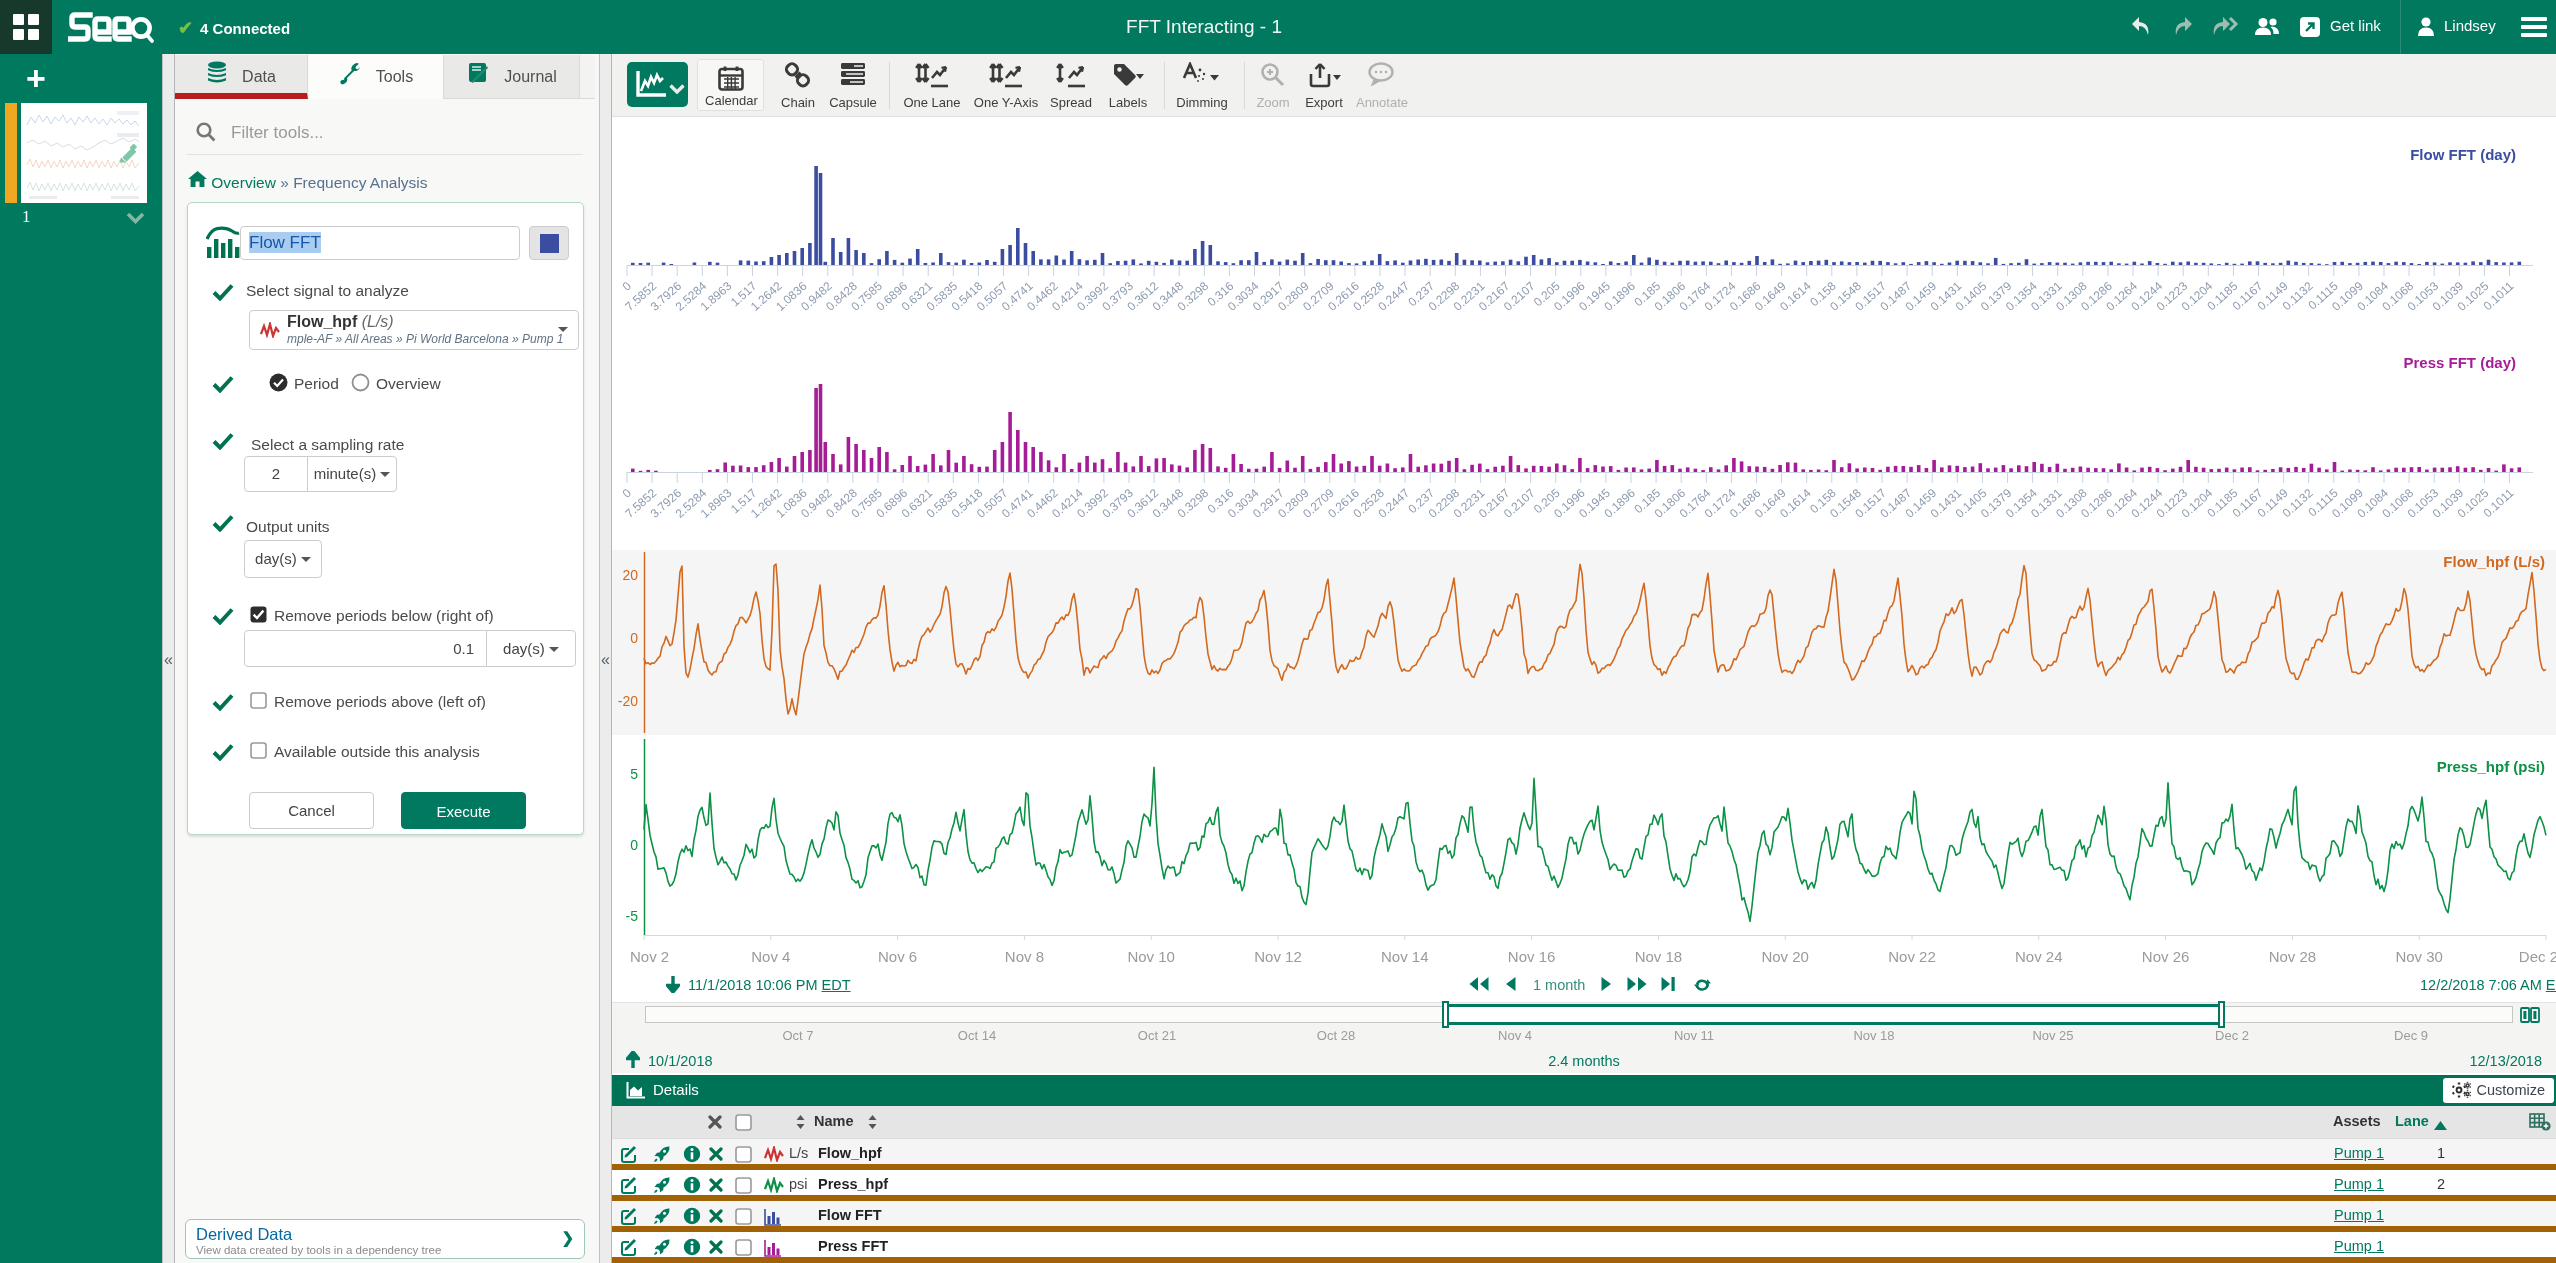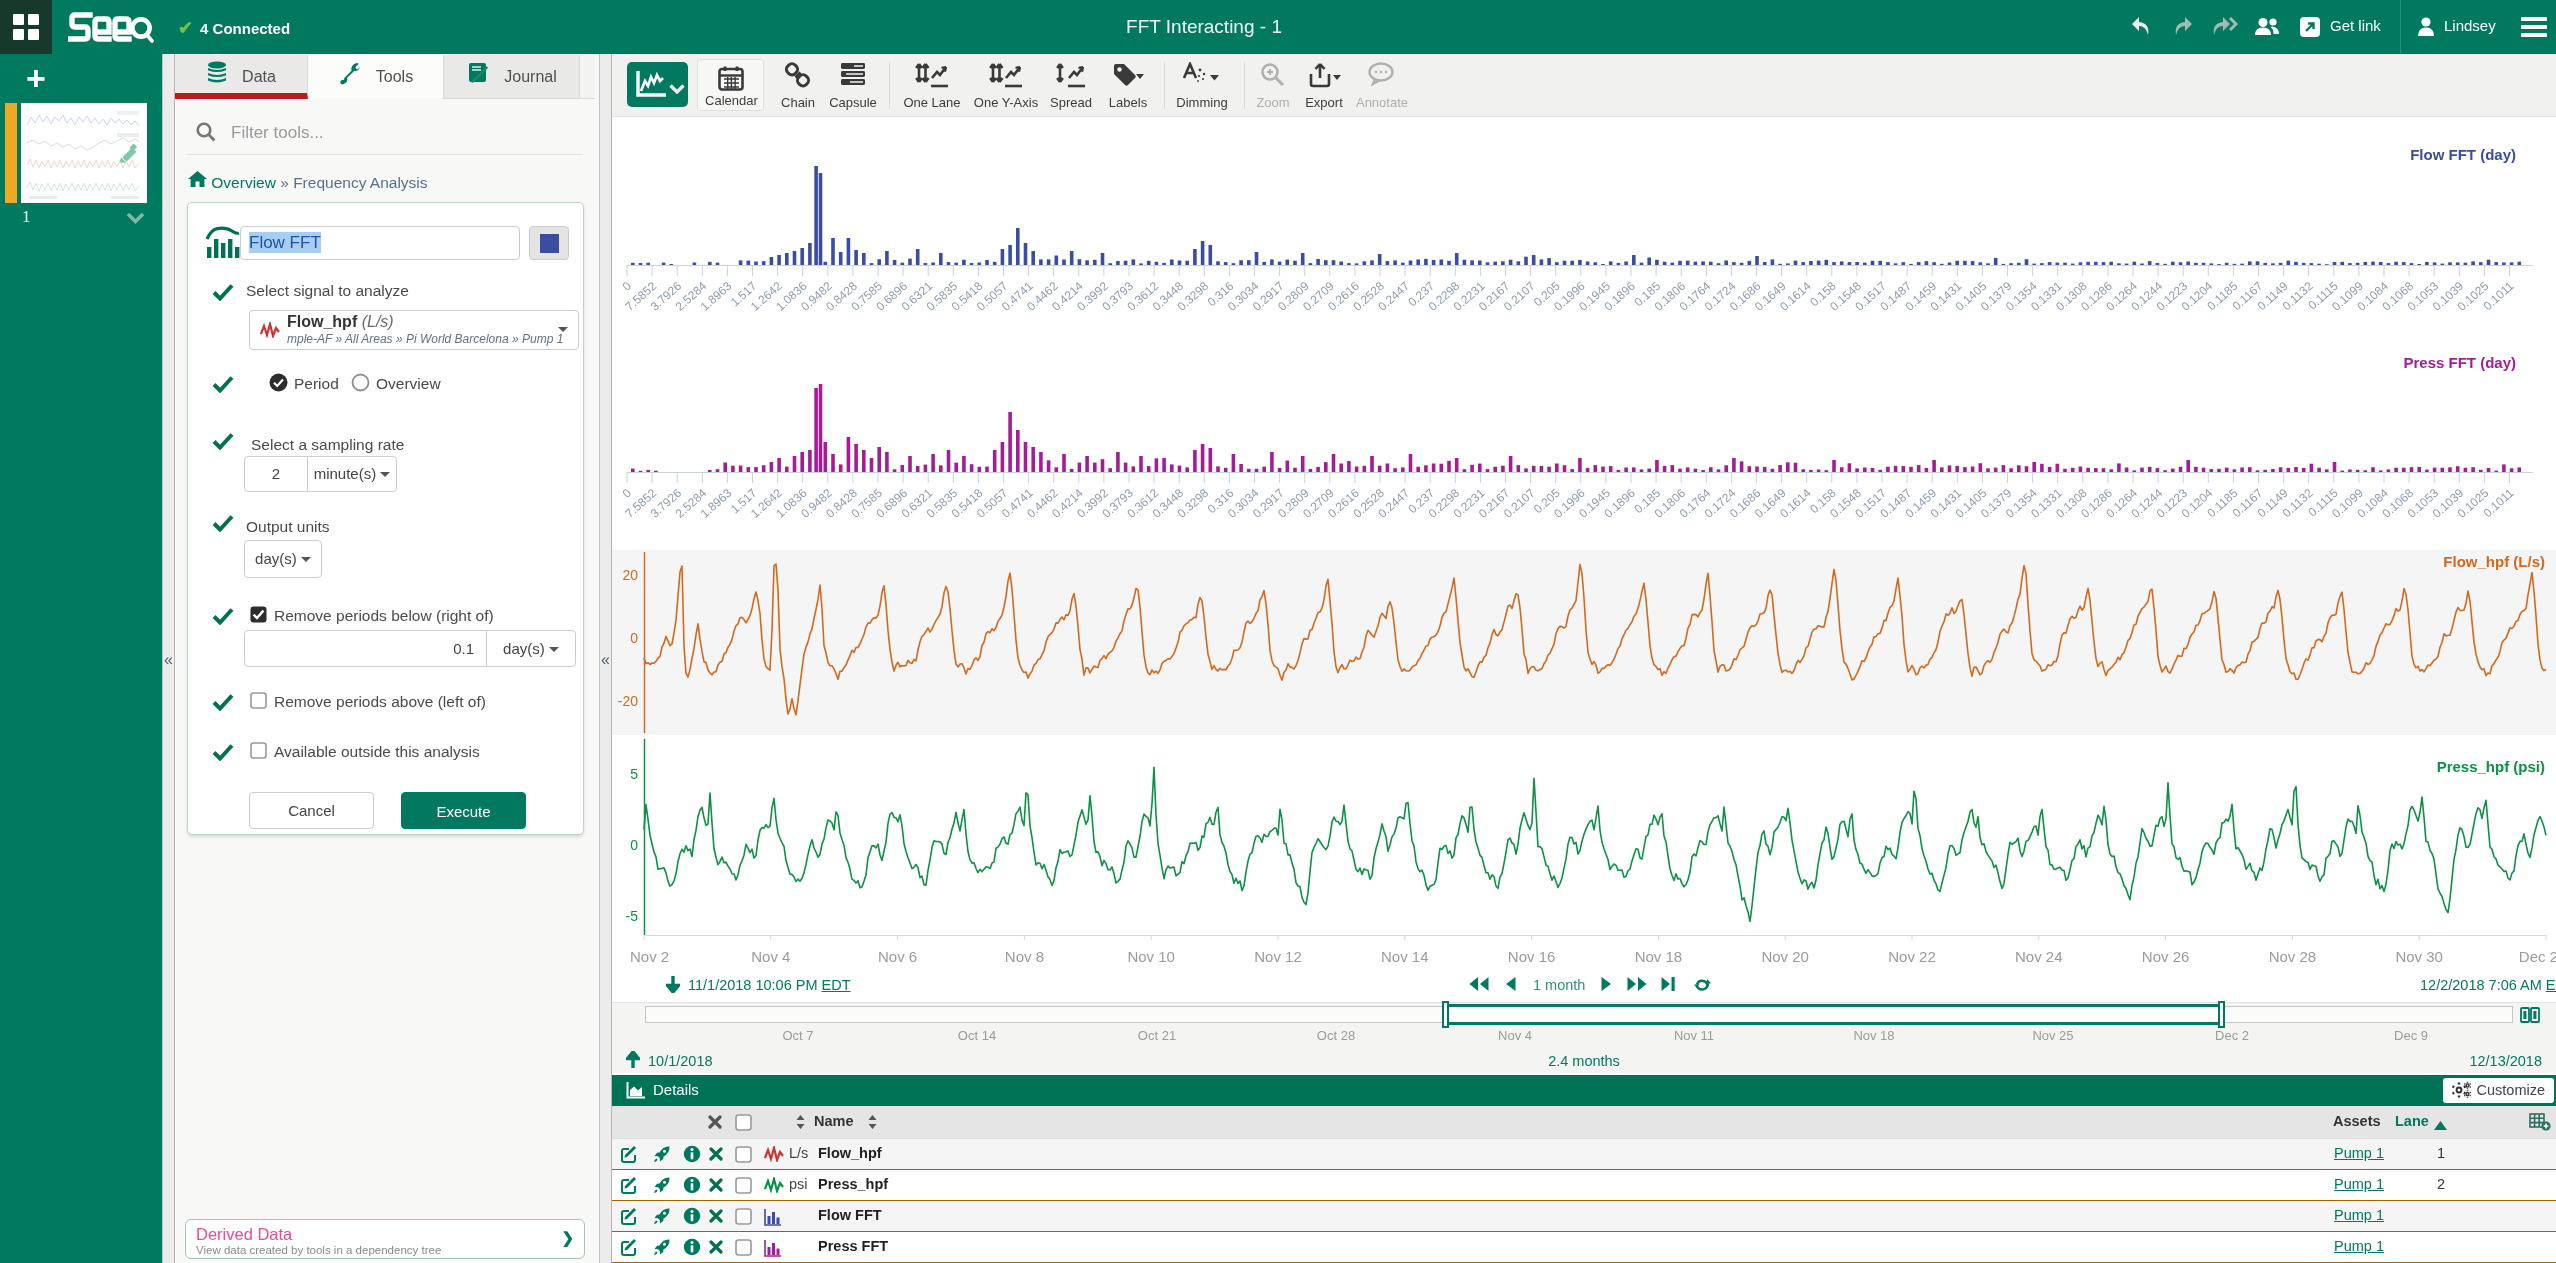--- a/index.html
+++ b/index.html
@@ -53,21 +53,21 @@
 #sigdd{left:61px;top:107px;width:330px;height:40px;}
 #sigdd .nm{position:absolute;left:37px;top:2px;font-size:16px;color:#333;font-weight:bold;}
 #sigdd .nm i{font-weight:normal;color:#666;}
 #sigdd .pa{position:absolute;left:37px;top:21px;font-size:12px;color:#5f7183;font-style:italic;}
 #sigdd .caret{position:absolute;right:10px;top:16px;}
 .btn{position:absolute;border-radius:4px;font-size:15px;text-align:center;}
 #cancel{left:61px;top:589px;width:125px;height:37px;line-height:35px;background:#fff;border:1px solid #ccc;color:#444;}
 #exec{left:213px;top:589px;width:125px;height:37px;line-height:37px;background:#007960;color:#fff;border:1px solid #007960;}
 
 #derived{position:absolute;left:10px;top:1165px;width:400px;height:40px;background:#fff;border:1px solid #9fc6b8;border-radius:6px;}
-#derived .t{position:absolute;left:10px;top:5px;font-size:16.5px;color:#ec4899;}
+#derived .t{position:absolute;left:10px;top:5px;font-size:16.5px;color:#0369a1;}
 #derived .s{position:absolute;left:10px;top:24px;font-size:11.5px;color:#8a8a8a;}
 #derived .c{position:absolute;right:10px;top:9px;color:#007960;font-size:15px;font-weight:bold;}
 
 #main{position:absolute;left:612px;top:54px;width:1944px;height:1209px;background:#fff;}
 #toolbar{position:absolute;left:0;top:0;width:1944px;height:63px;background:#f1f1ef;border-bottom:1px solid #e0e0de;}
 .tbtn{position:absolute;top:8px;height:50px;text-align:center;color:#3d3d3d;font-size:13px;}
 .tbtn .ictop{display:block;height:32px;line-height:30px;}
 .tbtn .lbl{display:block;margin-top:1px;}
 .tbtn.dis{color:#b0b0b0;}
 .tsep{position:absolute;top:8px;width:1px;height:47px;background:#d9d9d7;}
@@ -82,21 +82,21 @@
 #tltrack{position:absolute;left:33px;top:3px;width:1868px;height:17px;background:#fbfbfa;border:1px solid #c6c6c4;}
 #tlsel{position:absolute;left:834px;top:1px;width:778px;height:21px;background:#fff;border-top:3px solid #007960;border-bottom:3px solid #007960;}
 .tlhandle{position:absolute;top:-2px;width:7px;height:27px;background:#fff;border:2px solid #007960;}
 #tldates{position:absolute;left:0;top:25px;width:1944px;font-size:13px;color:#9b9b9b;}
 #tlrow2{position:absolute;left:0;top:48px;width:1944px;font-size:14.5px;color:#00795f;}
 
 #detbar{position:absolute;left:0;top:1021px;width:1944px;height:31px;background:#007357;color:#fff;font-size:15px;}
 #custbtn{position:absolute;right:2px;top:3px;height:25px;background:#fff;border-radius:3px;color:#3b4450;font-size:14.5px;line-height:25px;padding:0 9px;}
 
 #tbl{position:absolute;left:0;top:1052px;width:1944px;height:157px;background:#e5e5e5;}
-.trow{position:absolute;left:0;width:1944px;height:31px;border-bottom:1px solid #a16207;text-align:center;}
+.trow{position:absolute;left:0;width:1944px;height:31px;border-bottom:6px solid #a16207;text-align:center;}
 .thead{position:absolute;left:0;top:0;width:1944px;height:33px;border-bottom:1px solid #ddd;}
 .cell{position:absolute;font-size:14.5px;color:#333;}
 .lnk{color:#00795f;text-decoration:underline;}
 svg.ic{display:inline-block;}
 </style></head><body>
 
 <div id="hdr">
 <div id="hsq">
       <span class="abs" style="left:13px;top:14px;"><svg class="ic" width="26" height="26" viewBox="0 0 26 26" style="">
           <g fill="#fff">

